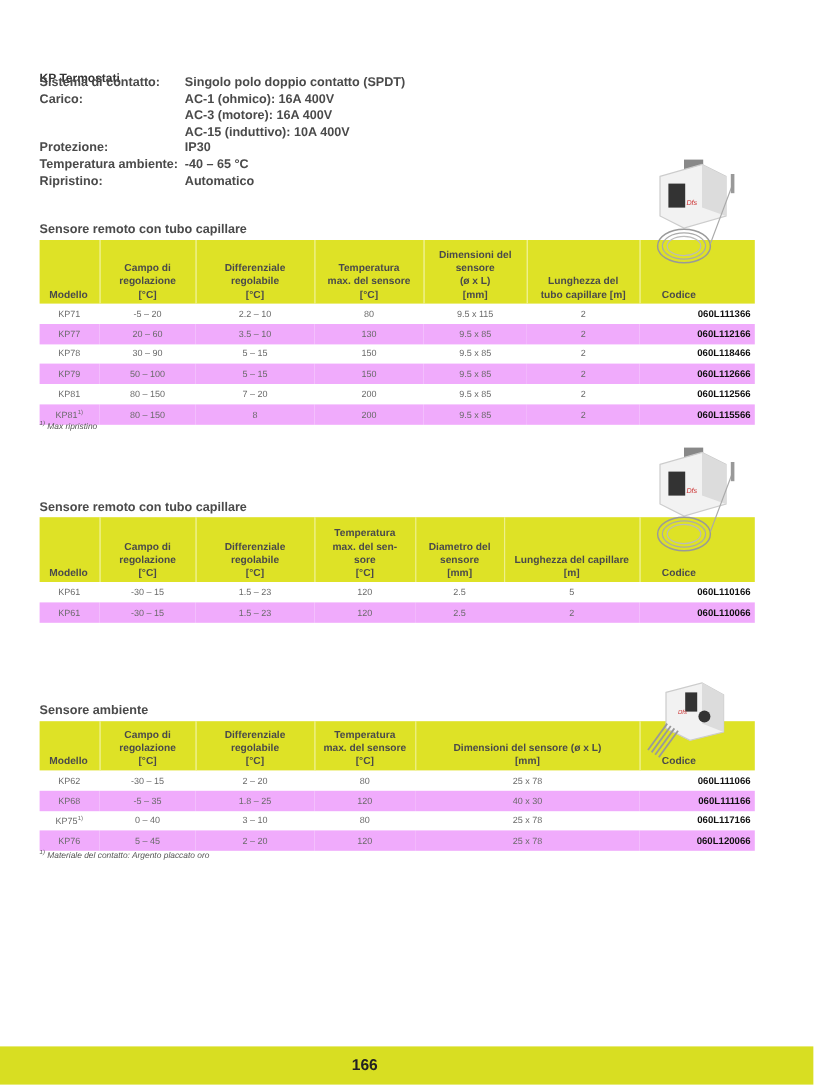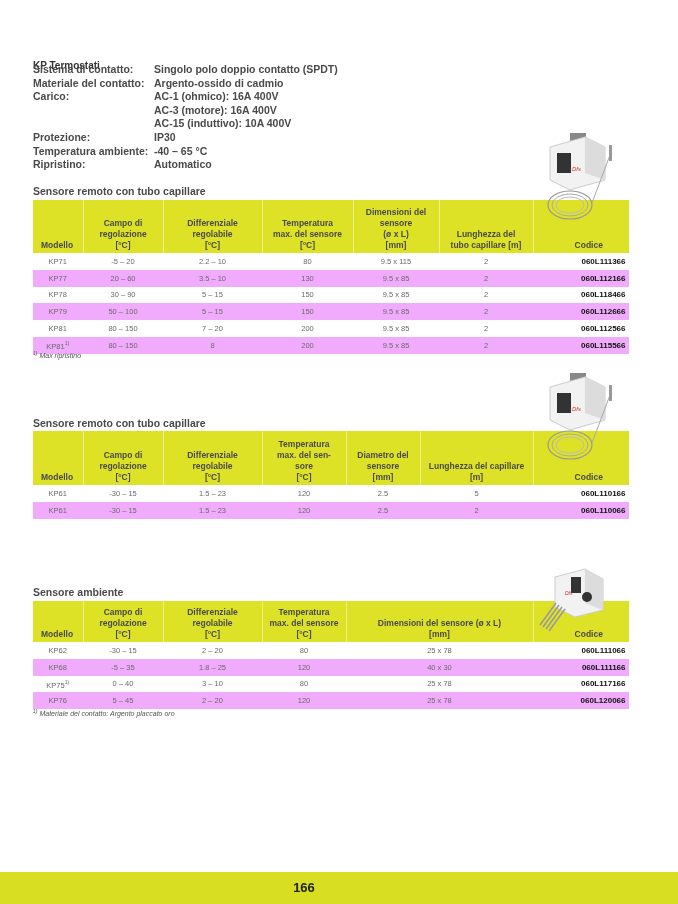--- a/index.html
+++ b/index.html
@@ -7,43 +7,39 @@
          font-family:"Liberation Sans", sans-serif; color:#3a3a3a; }
   .title { position:absolute; left:33px; top:60px; font-size:10px; font-weight:bold; color:#333; }
   .specs { position:absolute; left:33px; top:63px; font-size:10.5px; font-weight:bold; color:#4a4a4a; line-height:13.6px; }
   .spec-row { display:flex; }
   .spec-label { width:121px; white-space:nowrap; }
   .spec-val { white-space:nowrap;text-align:center; }
   .section-title { position:absolute; left:33px; font-size:10.5px; font-weight:bold; color:#4a4a4a; }
   table.prod { position:absolute; left:33px; width:596px; border-collapse:collapse; table-layout:fixed; font-size:7.5px; }
   table.prod th { background:#dee226; color:#4a4a4a; font-weight:bold; font-size:8.5px; line-height:11px;
                   vertical-align:bottom; text-align:center; padding:0 2px 2px 2px; border-right:1px solid #eef08a; }
-  table.prod th:last-child { border-right:none; text-align:center; padding-right:3px;padding-left:18px; }
+  table.prod th:last-child { border-right:none; text-align:left; padding-right:3px;padding-left:18px; }
   table.prod th.first { text-align:left; padding-left:8px;margin-left:12px; }
   table.prod td { text-align:center; color:#6a6a6a; padding:0; height:16.8px; border-right:1px solid transparent; }
   table.prod td:last-child { text-align:right; font-weight:bold; color:#111; padding-right:3px; font-size:8px; }
   table.prod tr.alt td { background:#f0abfc;margin-left:44px; }
   sup { font-size:5px; }
   .note { position:absolute; left:33px; font-size:7px; font-style:italic; color:#555; }
   .footer { position:absolute; left:0; top:872px; width:678px; height:32px; background:#d8de22; }
   .page-num { position:absolute; left:0; width:608px; top:880px; text-align:center; font-size:13px; font-weight:bold; color:#222; }
   .prod-img { position:absolute; }
 </style>
 </head>
 <body>
 
 <div class="title">KP Termostati</div>
 <div class="specs" id="specs">
     <div class="spec-row">
       <span class="spec-label">Sistema di contatto:</span>
       <span class="spec-val">Singolo polo doppio contatto (SPDT)</span>
-    </div>
-    <div class="spec-row">
-      <span class="spec-label">Materiale del contatto:</span>
-      <span class="spec-val">Argento-ossido di cadmio</span>
     </div>
     <div class="spec-row">
       <span class="spec-label">Carico:</span>
       <span class="spec-val">AC-1 (ohmico): 16A 400V</span>
     </div>
     <div class="spec-row">
       <span class="spec-label"></span>
       <span class="spec-val">AC-3 (motore): 16A 400V</span>
     </div>
     <div class="spec-row">

